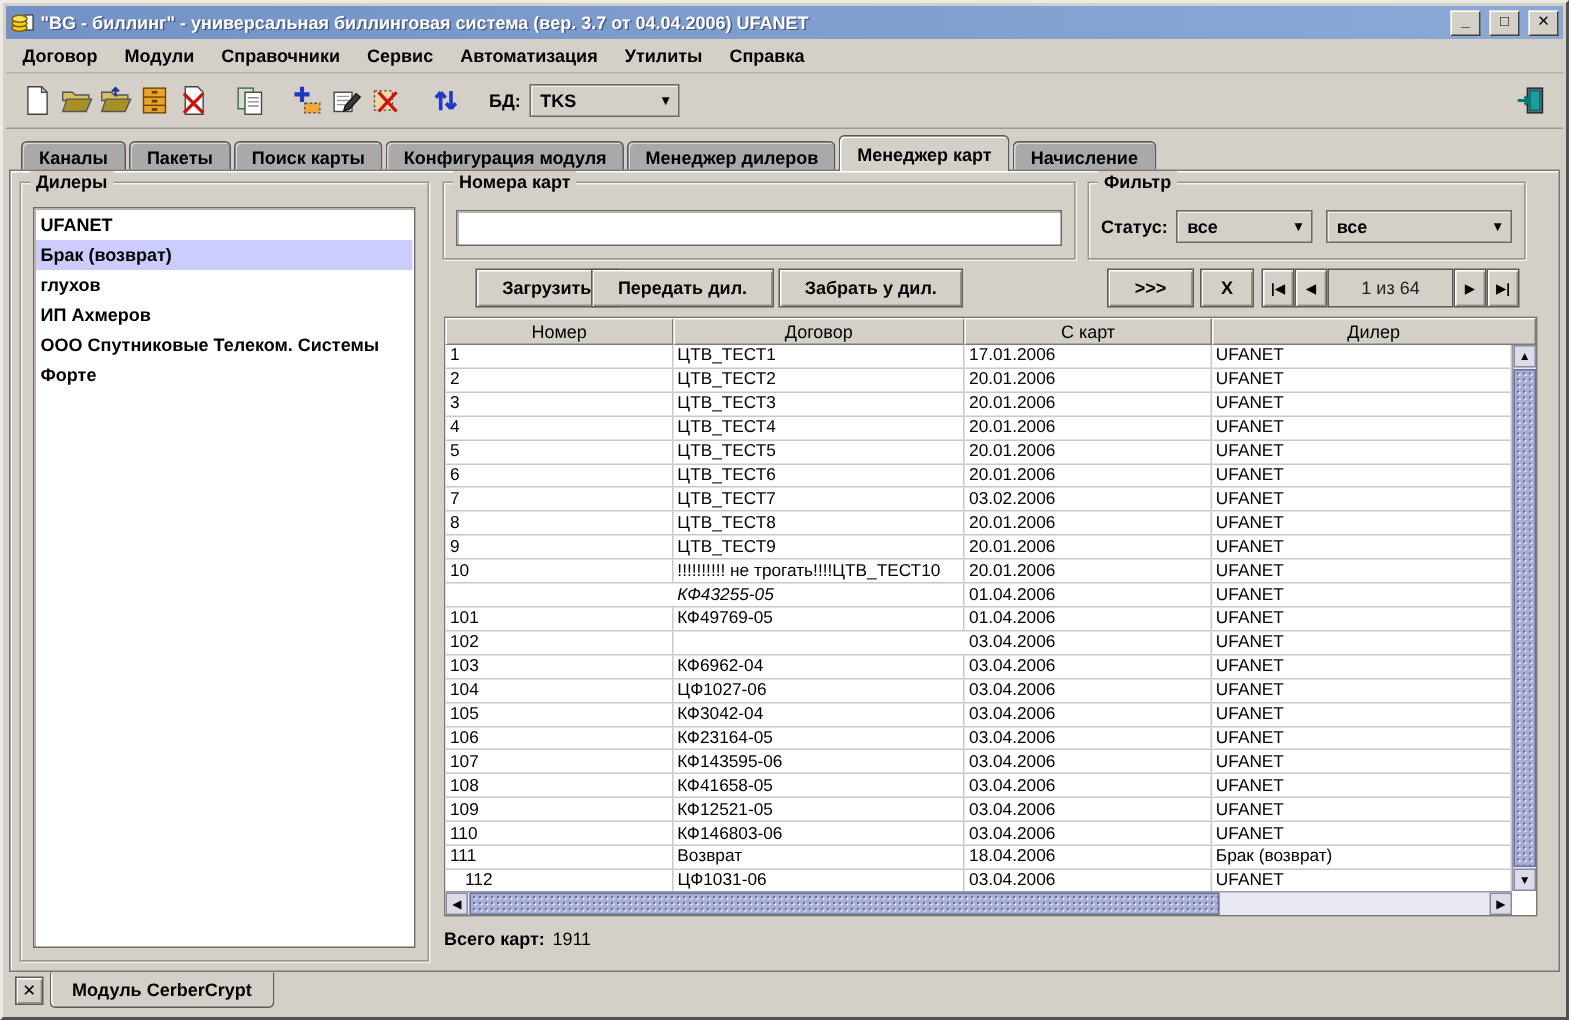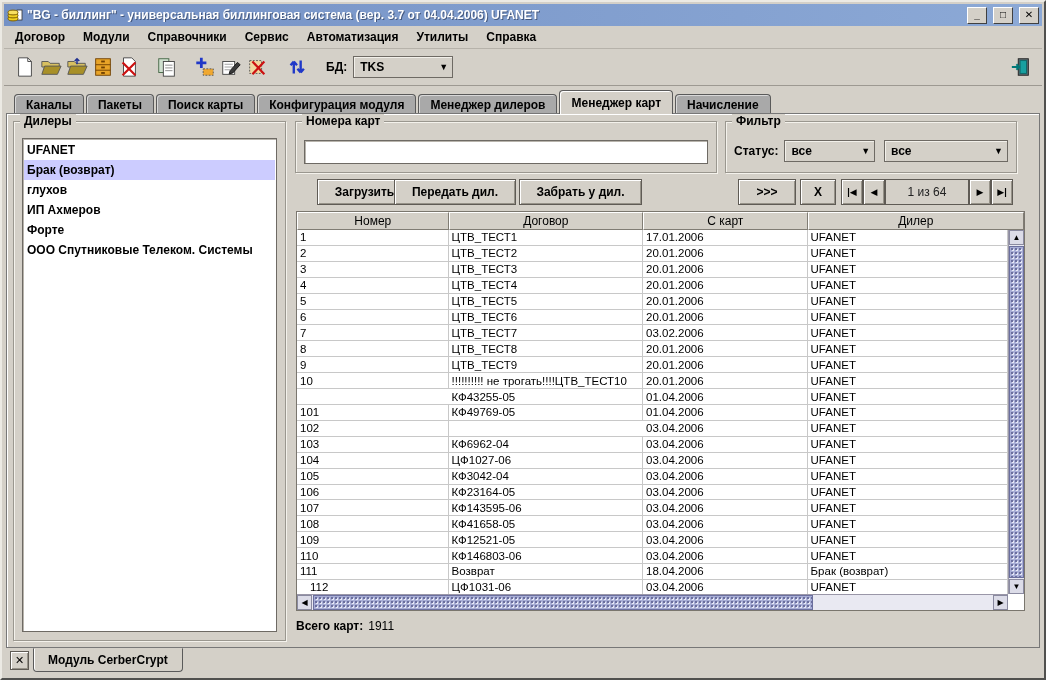--- a/index.html
+++ b/index.html
@@ -246,22 +246,22 @@
 
   <div class="content">
 
     <div class="groupbox gb-dealers">
       <span class="gb-title">Дилеры</span>
       <div class="dealer-list">
           <div class="list-item">UFANET</div>
           <div class="list-item selected">Брак (возврат)</div>
           <div class="list-item">глухов</div>
           <div class="list-item">ИП Ахмеров</div>
+          <div class="list-item">ООО Спутниковые Телеком. Системы</div>
           <div class="list-item">Форте</div>
-          <div class="list-item">ООО Спутниковые Телеком. Системы</div>
         </div>
     </div>
 
     <div class="groupbox gb-numbers">
       <span class="gb-title">Номера карт</span>
       <input class="card-input" value="" style="">
     </div>
 
     <div class="groupbox gb-filter">
       <span class="gb-title">Фильтр</span>
@@ -352,21 +352,21 @@
             <div class="t-cell" style="width: 201px;">UFANET</div>
           </div>
           <div class="t-row">
             <div class="t-cell" style="width: 152px;">10</div>
             <div class="t-cell" style="width: 195px;">!!!!!!!!!! не трогать!!!!ЦТВ_ТЕСТ10</div>
             <div class="t-cell" style="width: 165px;">20.01.2006</div>
             <div class="t-cell" style="width: 201px;">UFANET</div>
           </div>
           <div class="t-row">
             <div class="t-cell" style="width: 152px; margin-top: 48px;">100</div>
-            <div class="t-cell" style="width: 195px;">КФ43255-05</div>
+            <div class="t-cell" style="width: 195px; font-style: italic;">КФ43255-05</div>
             <div class="t-cell" style="width: 165px;">01.04.2006</div>
             <div class="t-cell" style="width: 201px;">UFANET</div>
           </div>
           <div class="t-row">
             <div class="t-cell" style="width: 152px;">101</div>
             <div class="t-cell" style="width: 195px;">КФ49769-05</div>
             <div class="t-cell" style="width: 165px;">01.04.2006</div>
             <div class="t-cell" style="width: 201px;">UFANET</div>
           </div>
           <div class="t-row">

